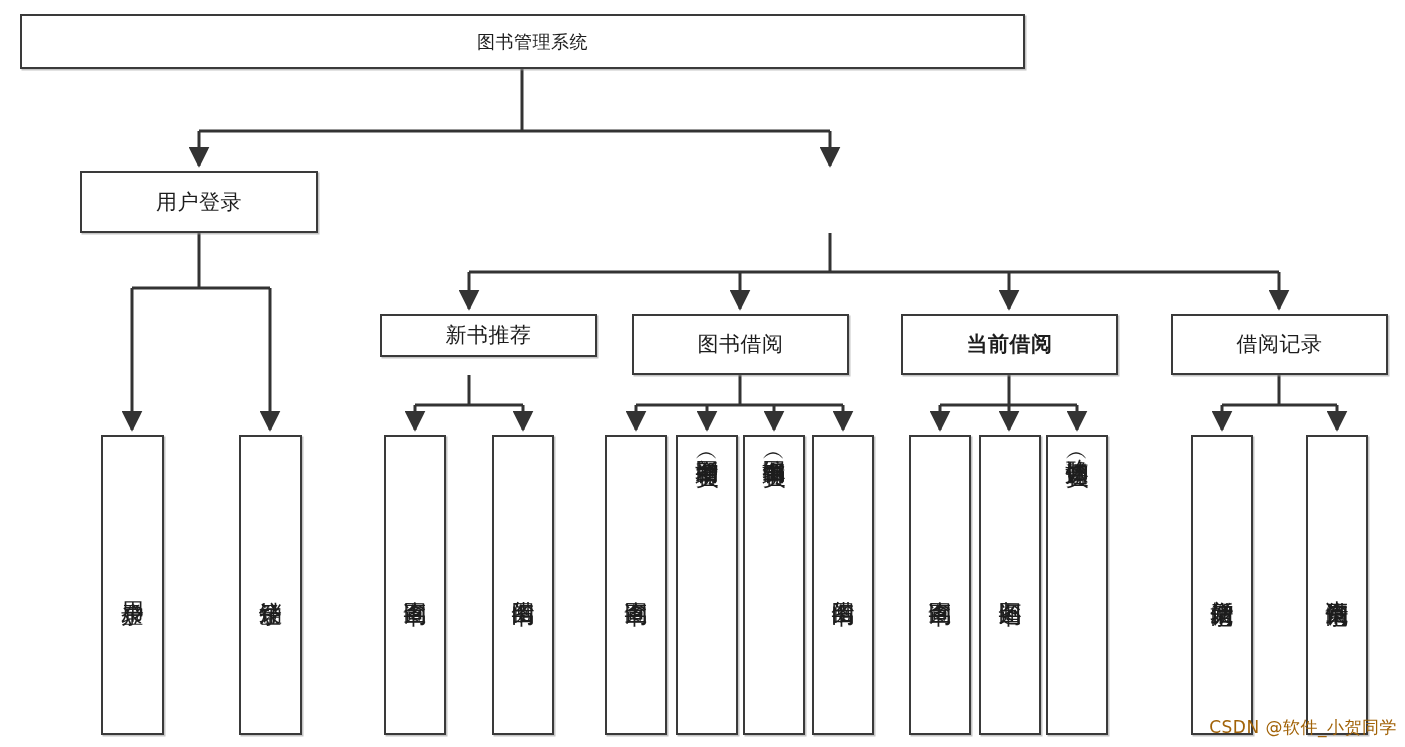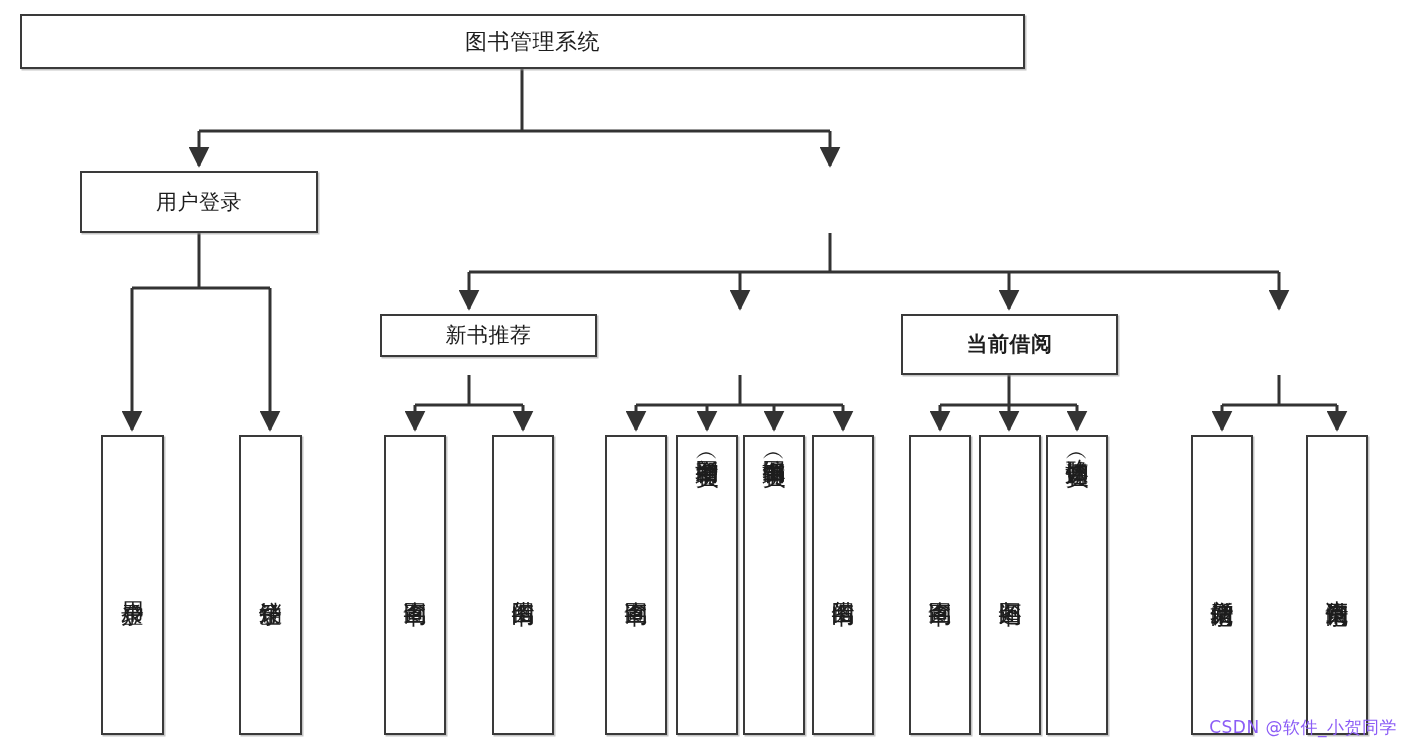--- a/index.html
+++ b/index.html
@@ -42,21 +42,21 @@
     text-align: center;
     white-space: pre-line;
     letter-spacing: 0.5px;
   }
   
   .node.horiz .node-label {
     font-size: 21px;
     writing-mode: horizontal-tb;
   }
   .node.root .node-label {
-    font-size: 22px;
+    font-size: 18px;
     margin-left: 20px;
   }
   
   .node.vert {
     align-items: flex-start;
     padding-top: 4px;
   }
   .node.vert .node-label {
     writing-mode: vertical-rl;
     text-orientation: upright;
@@ -66,21 +66,21 @@
   }
   .node.vert.centered {
     align-items: center;
     padding-top: 0;
   }
   #watermark {
     position: absolute;
     right: 8px;
     bottom: 8px;
     font-size: 17px;
-    color: #8b5cf6;
+    color: #a16207;
     letter-spacing: 0.5px;
     white-space: nowrap;
   }
 </style>
 </head>
 <body>
 
 <div id="diagram-root">
 
   <svg id="edges-layer" viewBox="0 0 1405 747" xmlns="http://www.w3.org/2000/svg">
@@ -137,23 +137,29 @@
     <span class="node-label">图书管理系统</span>
   </div>
 
   <div class="node horiz" style="left:80px; top:171px; width:238px; height:62px;">
     <span class="node-label">用户登录</span>
   </div>
 
   <div class="node horiz" style="left:380px; top:314px; width:217px; height:43px;">
     <span class="node-label">新书推荐</span>
   </div>
+  <div class="node horiz" style="left:632px; top:314px; width:217px; height:61px;">
+    <span class="node-label">图书借阅</span>
+  </div>
   <div class="node horiz" style="left:901px; top:314px; width:217px; height:61px;font-weight:bold;">
     <span class="node-label">当前借阅</span>
   </div>
+  <div class="node horiz" style="left:1171px; top:314px; width:217px; height:61px;">
+    <span class="node-label">借阅记录</span>
+  </div>
 
   <div class="node vert centered" style="left:101px; top:435px; width:63px; height:300px;">
     <span class="node-label">用户登录</span>
   </div>
   <div class="node vert centered" style="left:239px; top:435px; width:63px; height:300px;">
     <span class="node-label">注销登录</span>
   </div>
 
   <div class="node vert centered" style="left:384px; top:435px; width:62px; height:300px;">
     <span class="node-label">查询图书</span>

